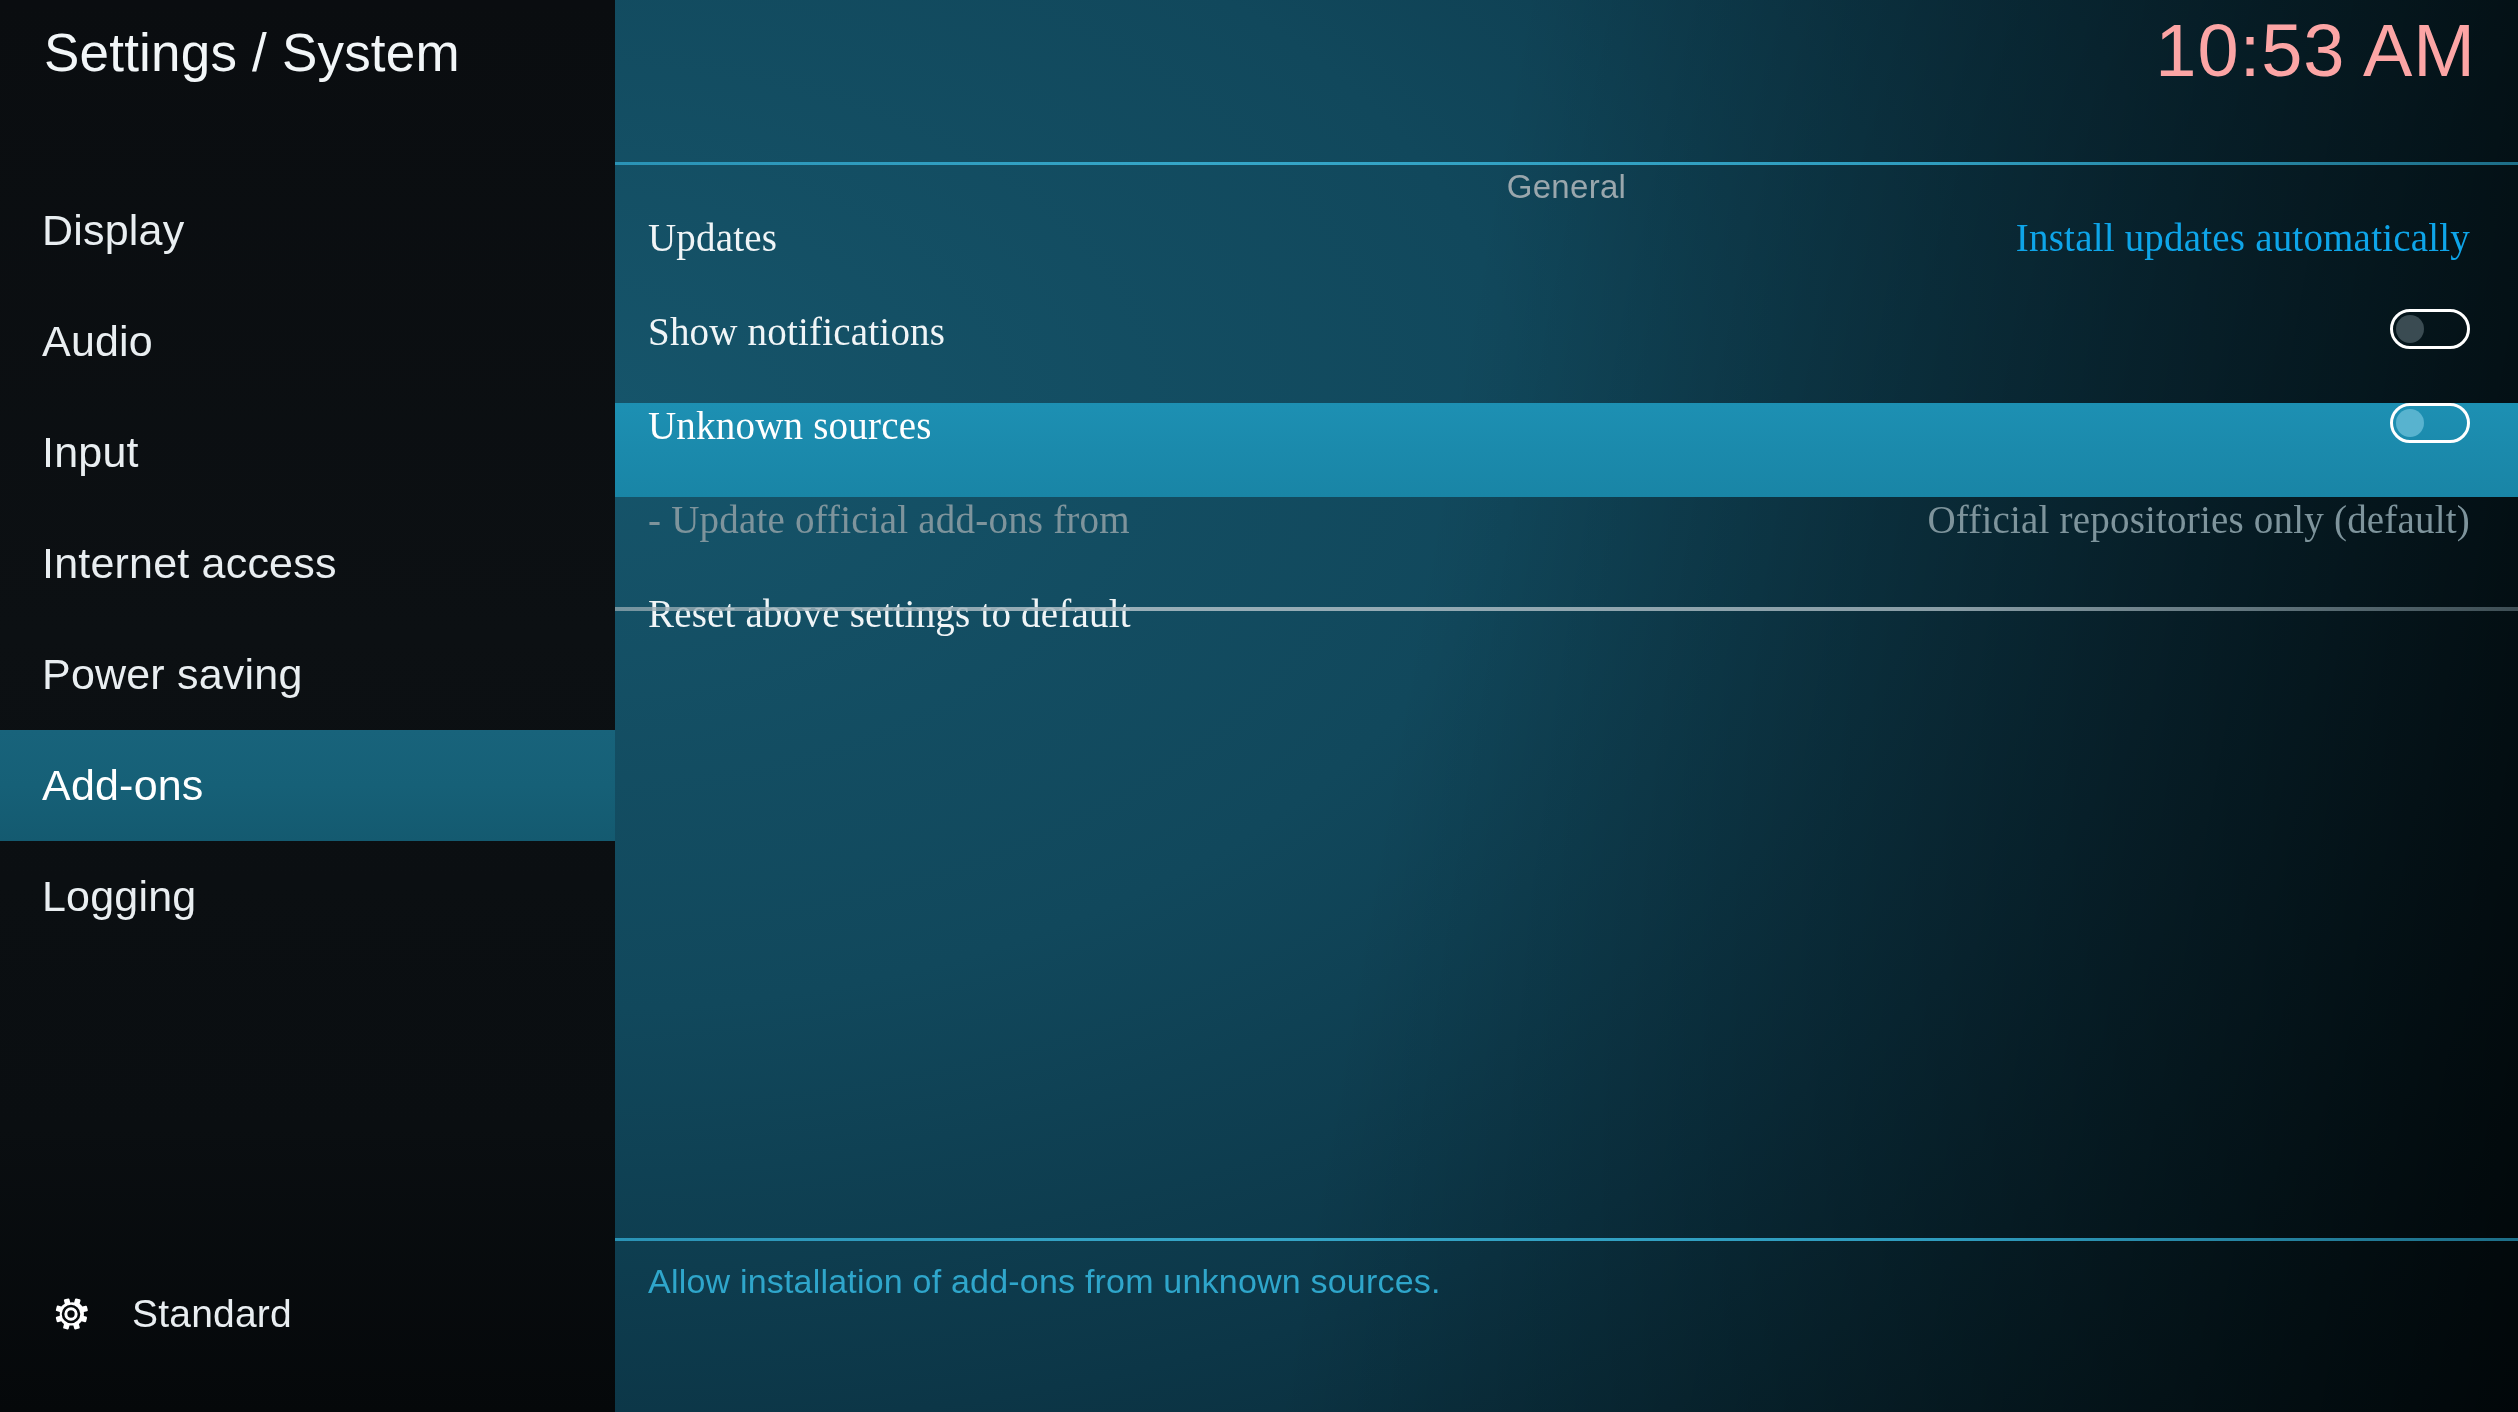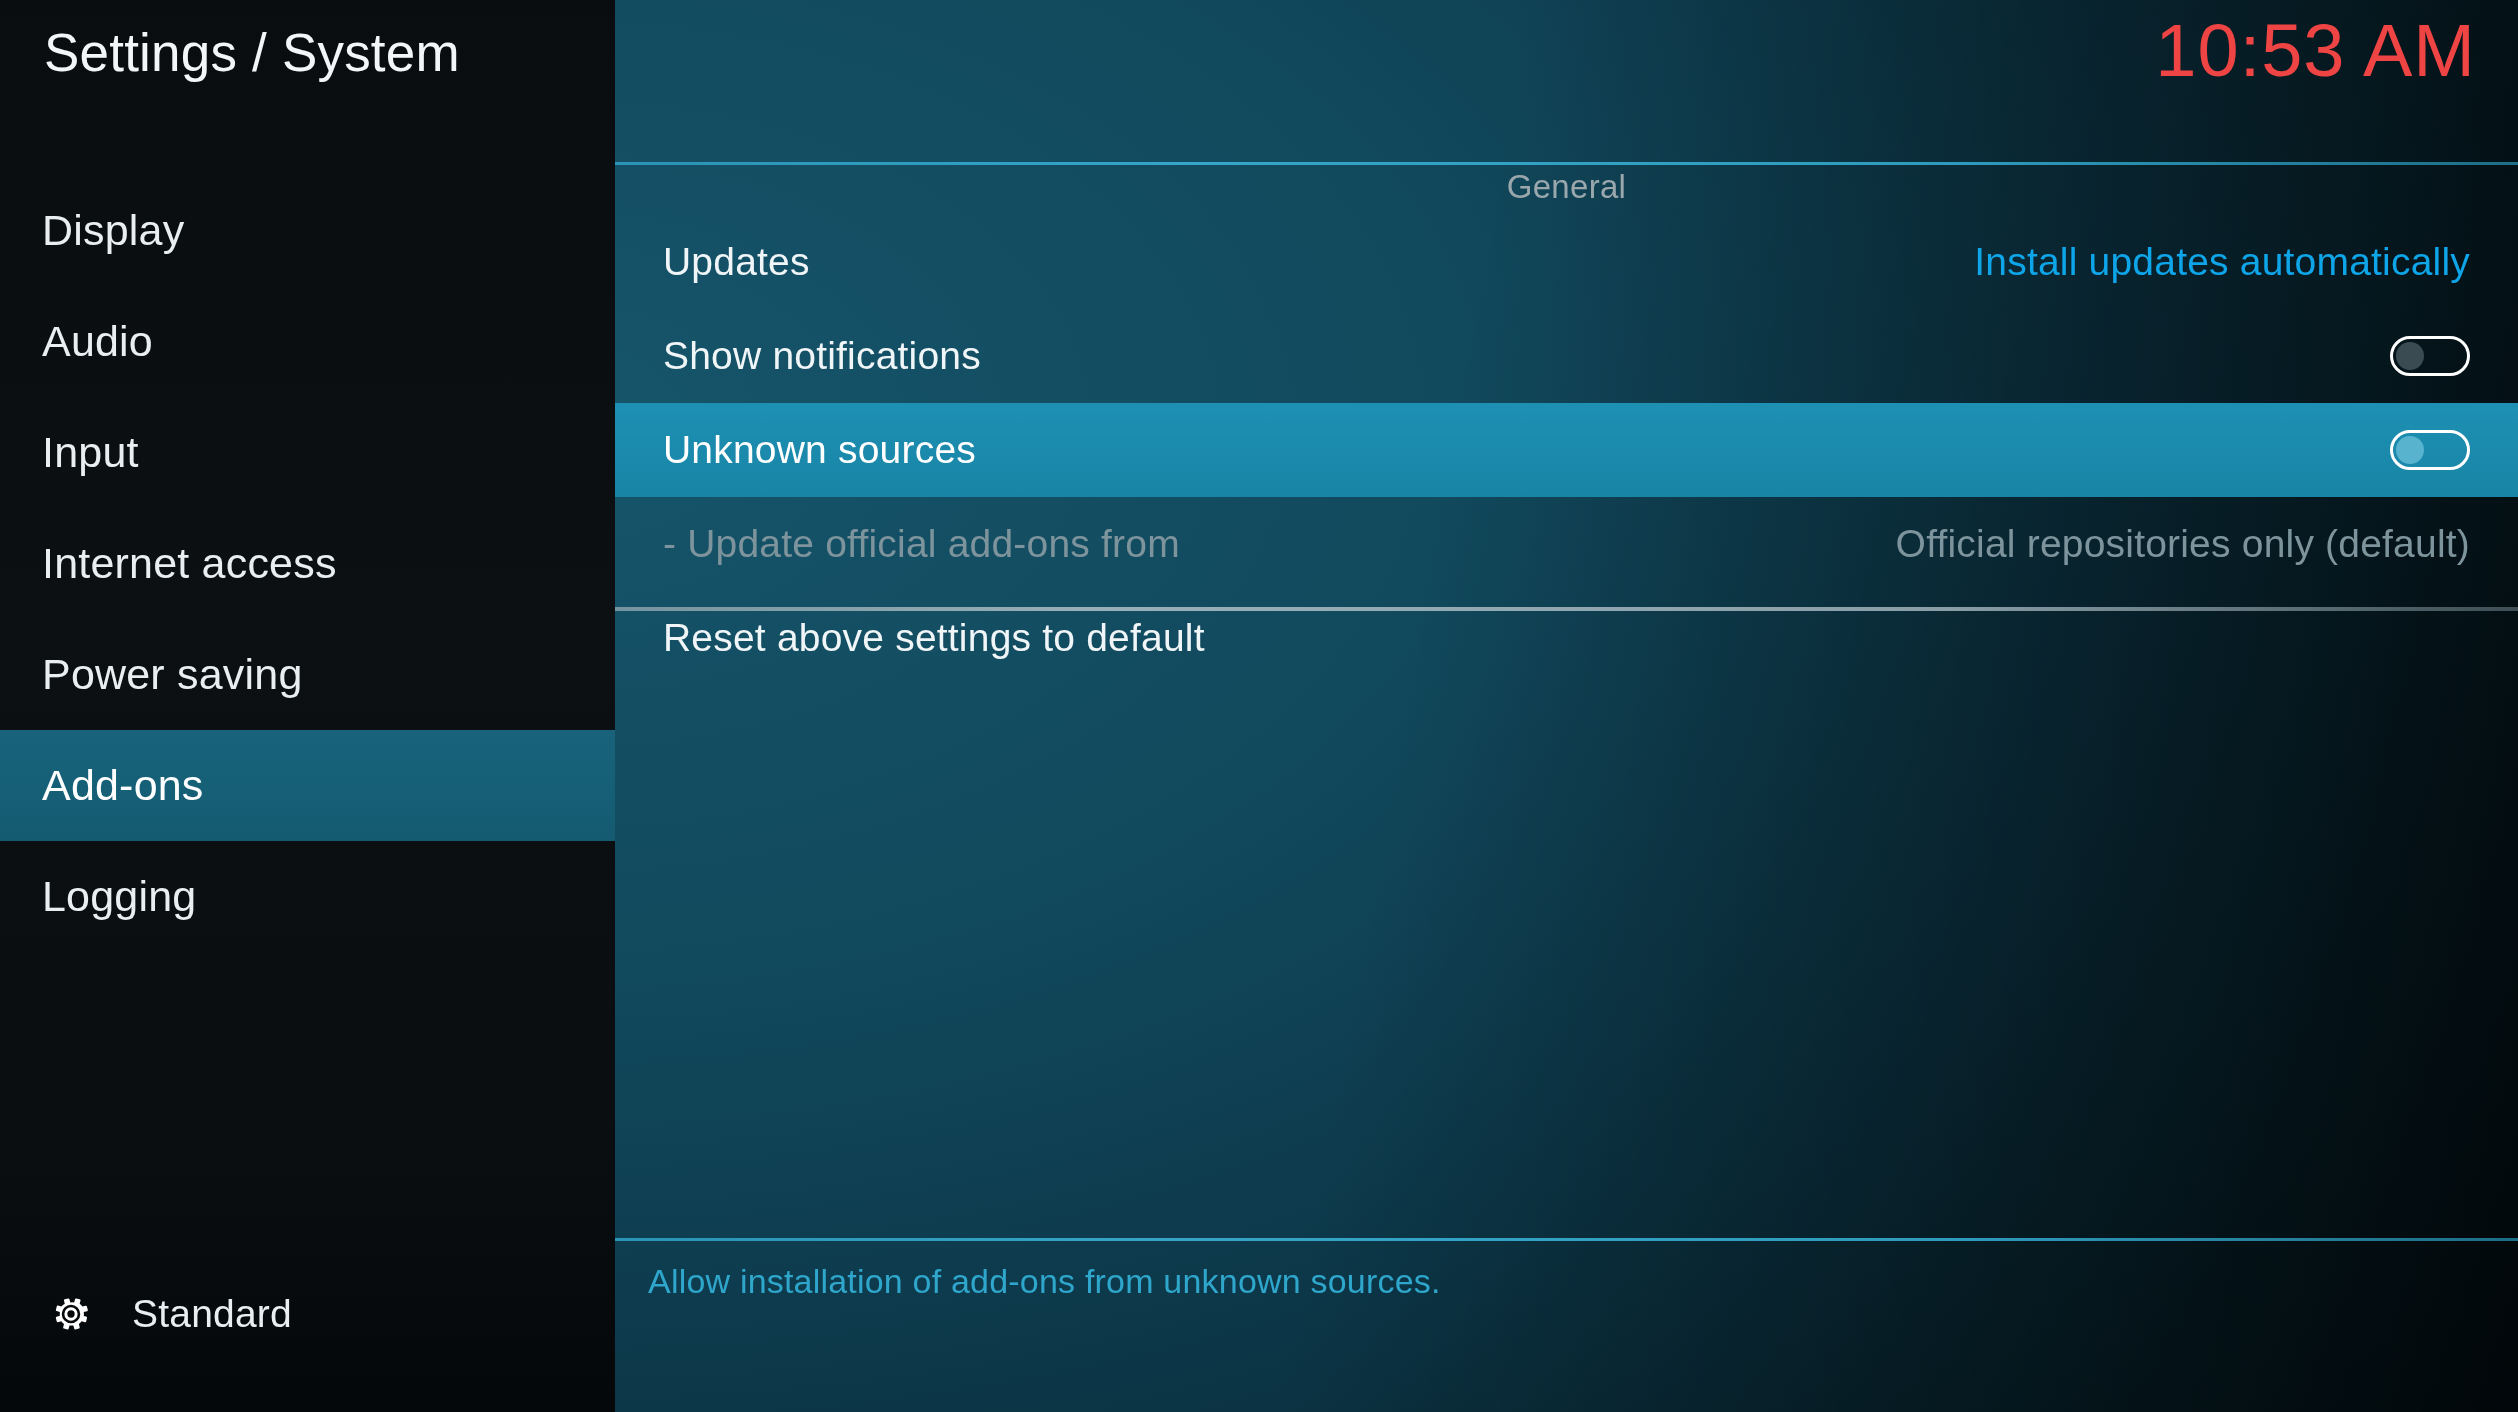--- a/index.html
+++ b/index.html
@@ -112,21 +112,21 @@
     white-space: nowrap;
   }
 
   
   .clock {
     position: absolute;
     right: 42px;
     top: 8px;
     font-size: 74px;
     font-weight: 200;
-    color: #ef4444;
+    color: #fca5a5;
     letter-spacing: 1px;
     white-space: nowrap;
     z-index: 6;
   }
 
   
   .content {
     position: absolute;
     left: 615px;
     top: 0;
@@ -162,22 +162,23 @@
     position: absolute;
     left: 0;
     top: 215px;
     width: 1903px;
   }
   .row {
     position: relative;
     height: 94px;
     box-sizing: border-box;
     display: flex;
-    align-items: center;
-    padding: 0 48px 0 48px;
+    align-items: flex-start;
+    padding: 0 48px 0 33px;
+    font-family: Liberation Serif, serif;
   }
   .row .row-label {
     font-size: 39px;
     font-weight: 300;
     color: #f0f5f7;
     letter-spacing: 0.2px;
     white-space: nowrap;
   }
   .row .row-value {
     margin-left: auto;

